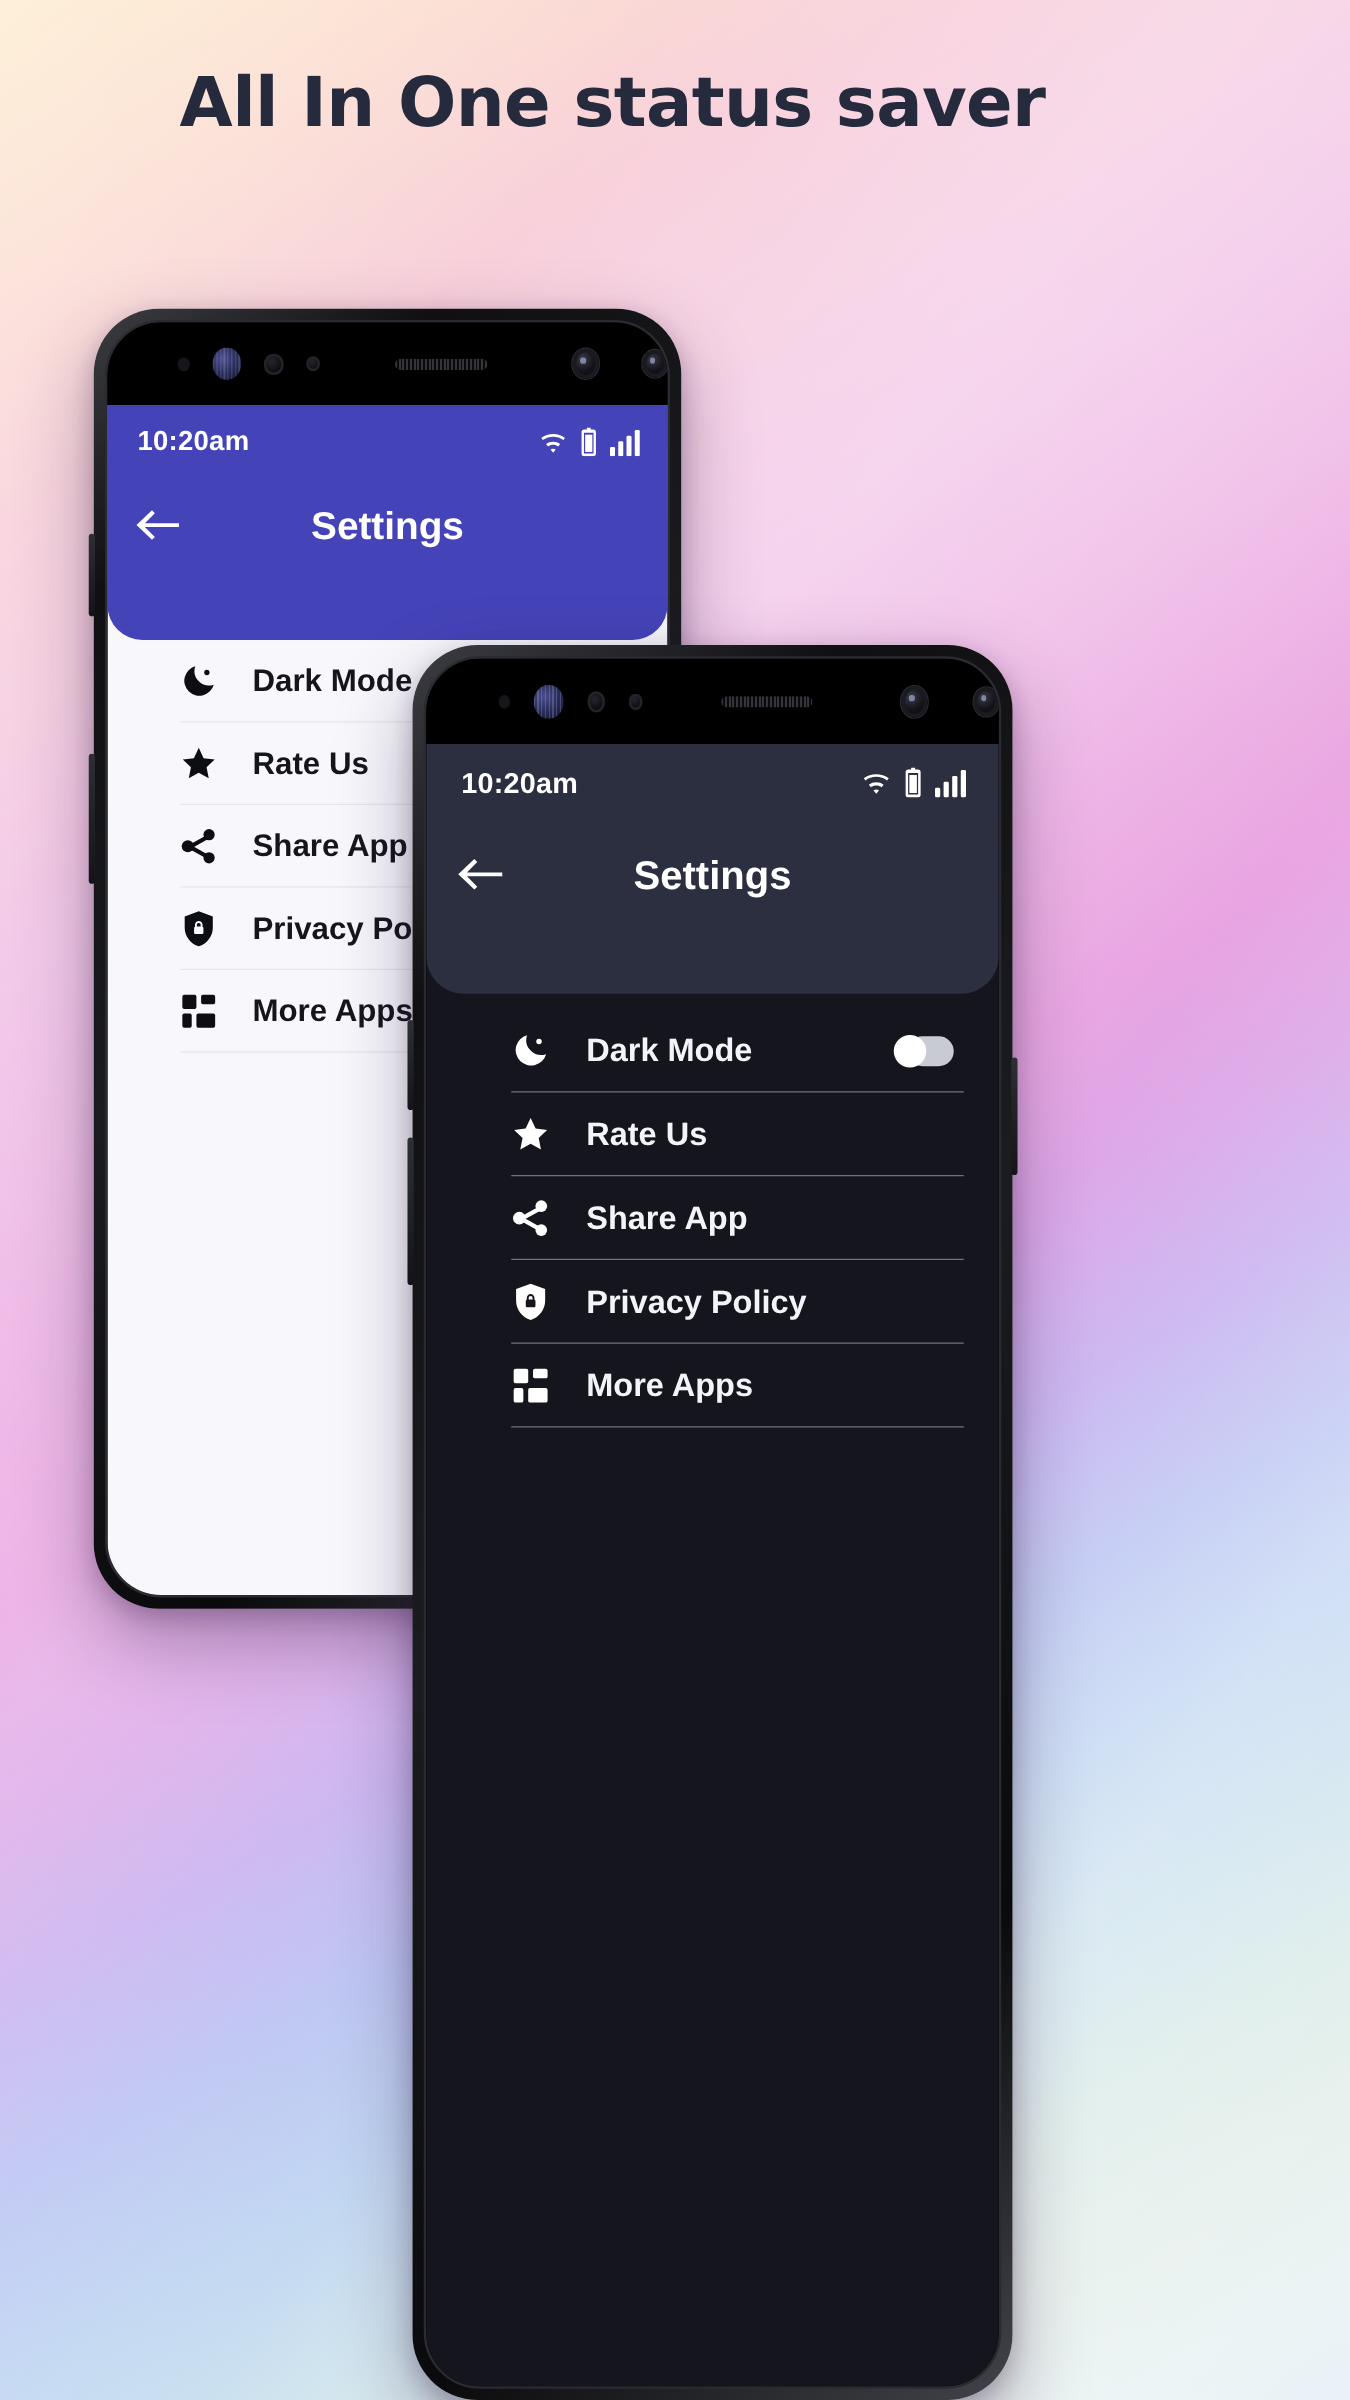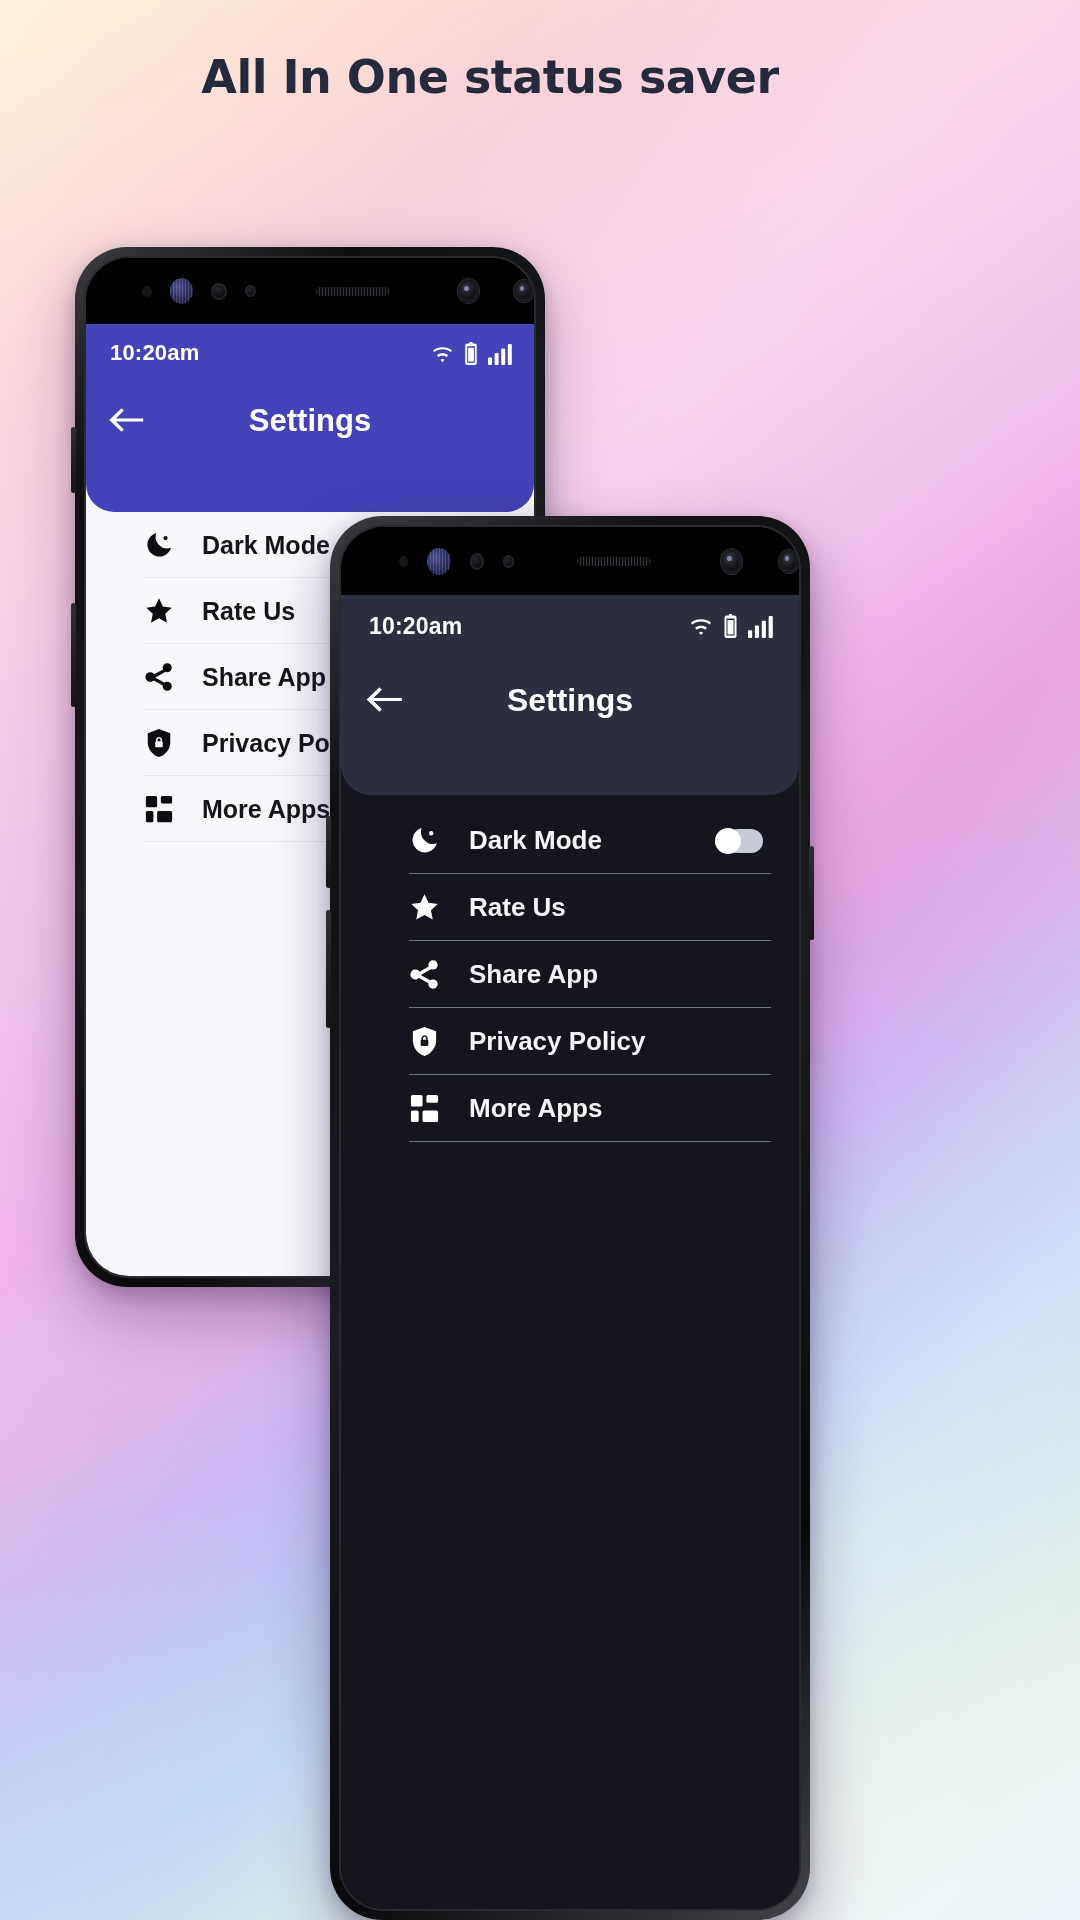--- a/index.html
+++ b/index.html
@@ -36,21 +36,21 @@
         #e6f0ec 91%,
         #eaf3f4 96%,
         #e9f2f7 100%);
   }
 
   
   .title {
     position:absolute;
     top:50px; left:0; width:980px;
     text-align:center;
-    font-size:46px;
+    font-size:55px;
     font-weight:700;
     color:#262a3d;
     letter-spacing:-0.5px;
     font-family:"DejaVu Sans", sans-serif;
   }
 
   
   .phone {
     position:absolute;
     border-radius:52px;

